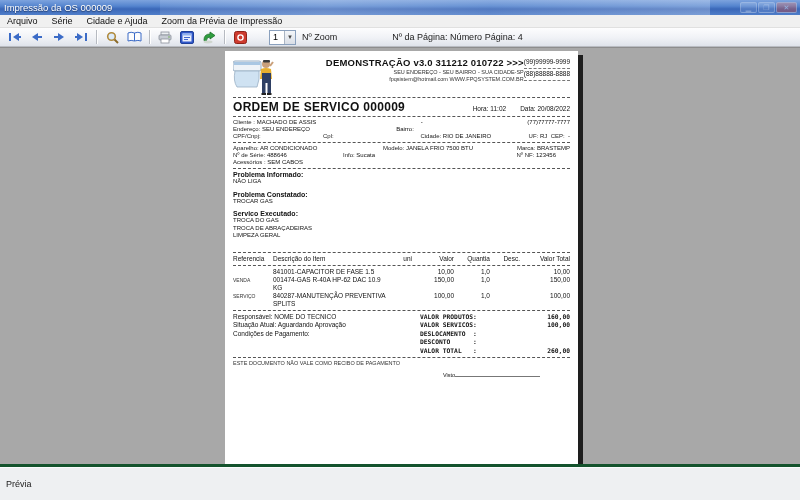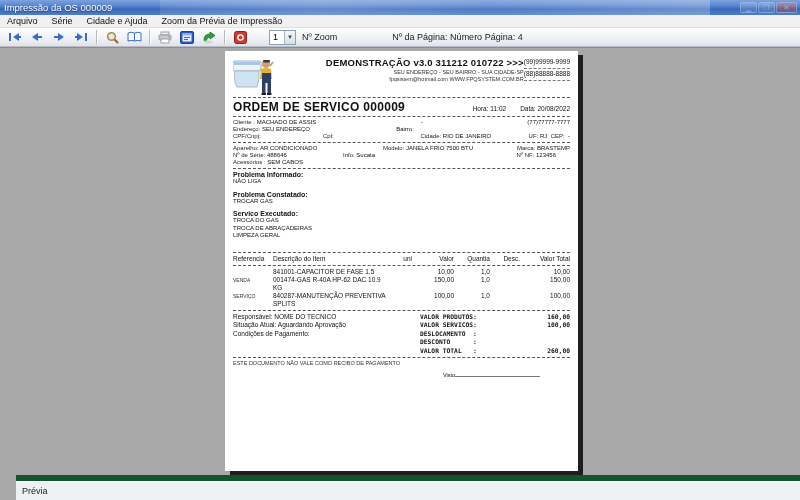--- a/index.html
+++ b/index.html
@@ -81,22 +81,22 @@
   .foot-left { flex:1; font-size:6.5px; line-height:8.5px; }
   .foot-right { width:150px; font-family:"DejaVu Sans Mono", monospace; font-size:6.3px; line-height:8.5px; font-weight:bold; }
   .foot-right .frow { display:flex; white-space:pre; }
   .foot-right .fv { flex:1; text-align:right; }
 
   .disclaimer { font-size:5.5px; color:#333; margin-top:1px; }
   .visto { font-size:5.5px; margin:6px 0 0 210px; }
   .visto .line { display:inline-block; width:85px; border-bottom:1px solid #777; height:5px; }
 
   
-  .statusbar { position:absolute; left:16px; right:0; bottom:0; height:25px; background:#eef0f2;
-    border-top:6px solid #14532d; box-shadow:inset 0 1px 0 #fbfcfd; display:flex; align-items:center; }
+  .statusbar { position:absolute; left:0; right:0; bottom:0; height:36px; background:#eef0f2;
+    border-top:3px solid #14532d; box-shadow:inset 0 1px 0 #fbfcfd; display:flex; align-items:center; }
   .status-text { font-size:9px; color:#222; padding-left:6px; }
 </style>
 </head>
 <body>
 
 <div class="window">
 
   <div class="titlebar">
     <span class="title-text">Impressão da OS 000009</span>
     <div class="win-buttons">

